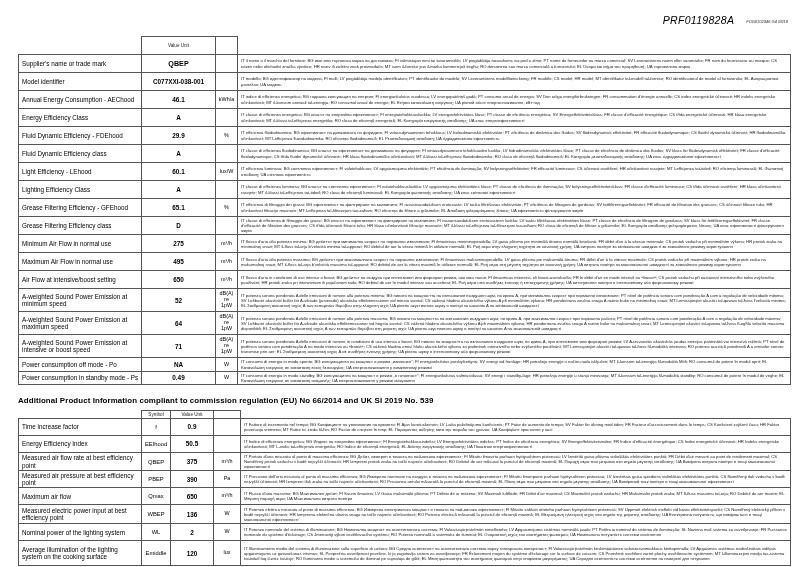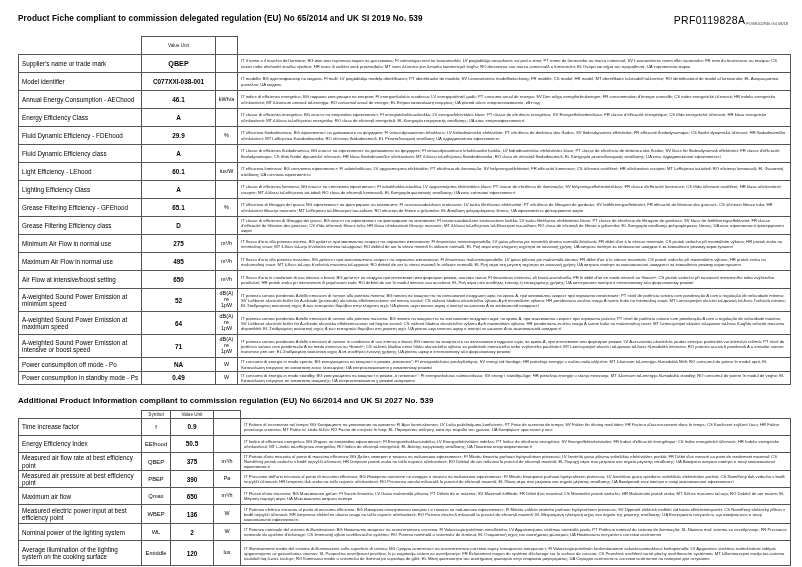--- a/index.html
+++ b/index.html
@@ -1,20 +1,20 @@
 <!DOCTYPE html>
 <html><head>
 <meta charset="utf-8">
 <style>
   html,body{margin:0;padding:0;background:#fff;width:802px;height:567px;overflow:hidden;}
   body{font-family:"Liberation Sans",sans-serif;color:#000;}
   .page{position:absolute;left:0;top:0;width:802px;height:567px;box-sizing:border-box;padding:14px 10px 0 18px;}
   .doc-header{display:flex;align-items:flex-start;margin-bottom:6px;height:16px;}
   .title{font-size:8.2px;font-weight:bold;letter-spacing:0.1px;}
-  .codes{margin-left:auto;display:flex;align-items:flex-end;gap:1px;padding-right:4px;}
+  .codes{margin-left:auto;display:flex;align-items:center;gap:12px;padding-right:4px;font-style:italic;}
   .doc-code{font-size:10.5px;letter-spacing:0.3px;}
   .small-code{font-size:4px;color:#333;margin-top:3px;}
   table{border-collapse:collapse;table-layout:fixed;width:773px;}
   td{border:1px solid #555;padding:0 2px;vertical-align:middle;box-sizing:border-box;overflow:hidden;}
   td.nb{border:none;}
   tr.hdr{height:8px;}
   tr.hdr td{padding:0;}
   .hcell{font-size:4.6px;text-align:center;color:#222;}
   .label{font-size:6.3px;line-height:1.15;padding-left:3px;}
   .value{font-size:6.4px;font-weight:bold;text-align:center;}
@@ -32,21 +32,20 @@
   #t2 tr.rh19{height:19px;}
   #t2 tr.rh25{height:25px;}
   .title2{margin-top:11px;margin-bottom:5px;font-size:7.9px;}
 </style>
 </head>
 <body>
 
 <div class="page">
 
   <div class="doc-header">
-    <div class="title">Product Fiche compliant to commission delegated regulation (EU) No 65/2014 and UK SI 2019 No. 539</div>
     <div class="codes">
       <div class="doc-code">PRF0119828A</div>
       <div class="small-code">FOG8102946 G4 08/18</div>
     </div>
   </div>
 
   <table id="t1">
     <colgroup>
         <col style="width:123px">
         <col style="width:74px">
@@ -164,21 +163,21 @@
         </tr>
     <tr class="rh13">
           <td class="label">Power consumption in standby mode - Ps</td>
           <td class="value">0.49</td>
           <td class="unit">W</td>
           <td class="desc">IT consumo di energia in modo standby; BG консумацията на мощност в режим „в готовност“; FI energiankulutus valmiustilassa; SV energi i standby-läge; HR potrošnja energije u stanju mirovanja; MT il-konsum tal-enerġija fil-modalità standby; RO consumul de putere în modul de veghe; EL Κατανάλωση ενέργειας σε κατάσταση αναμονής; UA енергоспоживання у режимі очікування</td>
         </tr>
   </tbody>
     </table>
 
-  <div class="title title2">Additional Product Information compliant to commission regulation (EU) No 66/2014 and UK SI 2027 No. 539</div>
+  <div class="title title2">Additional Product Information compliant to commission regulation (EU) No 66/2014 and UK SI 2019 No. 539</div>
 
   <table id="t2">
     <colgroup>
         <col style="width:123px">
         <col style="width:29px">
         <col style="width:43px">
         <col style="width:27px">
         <col>
       </colgroup>
     <tbody>

